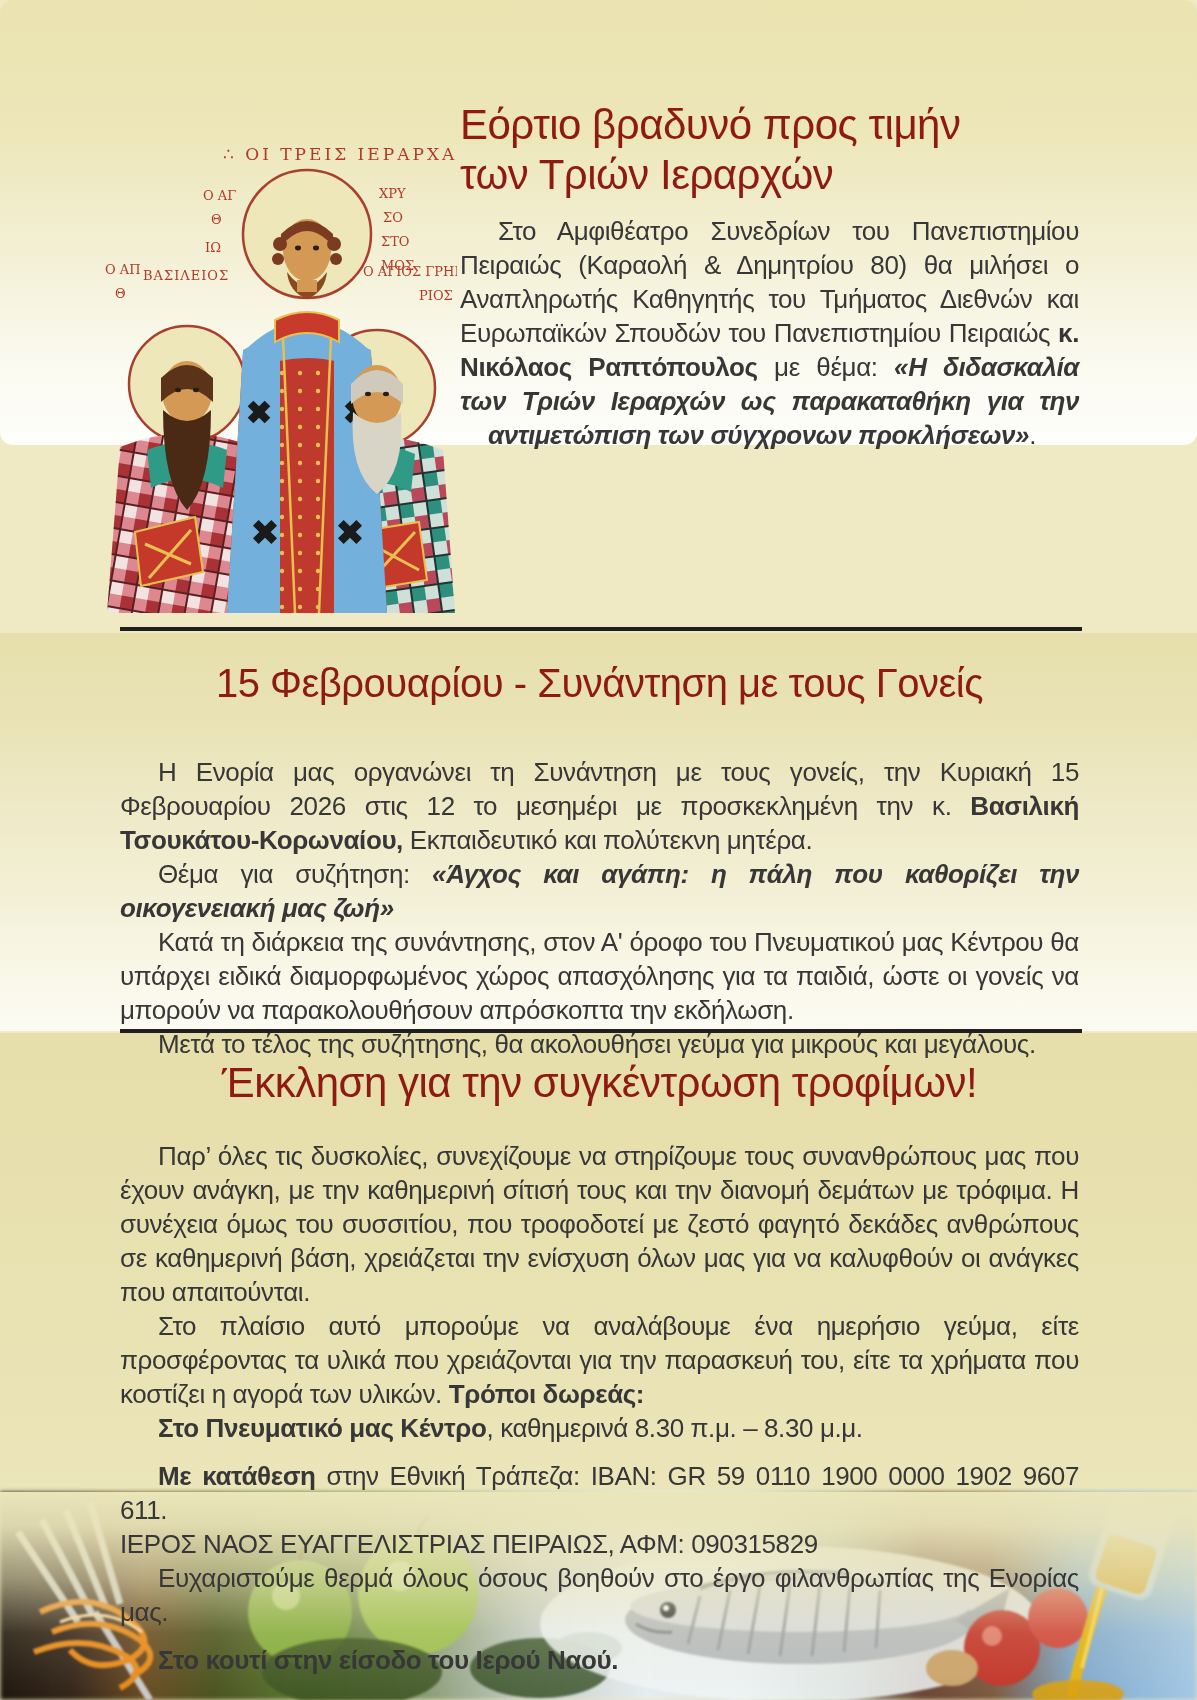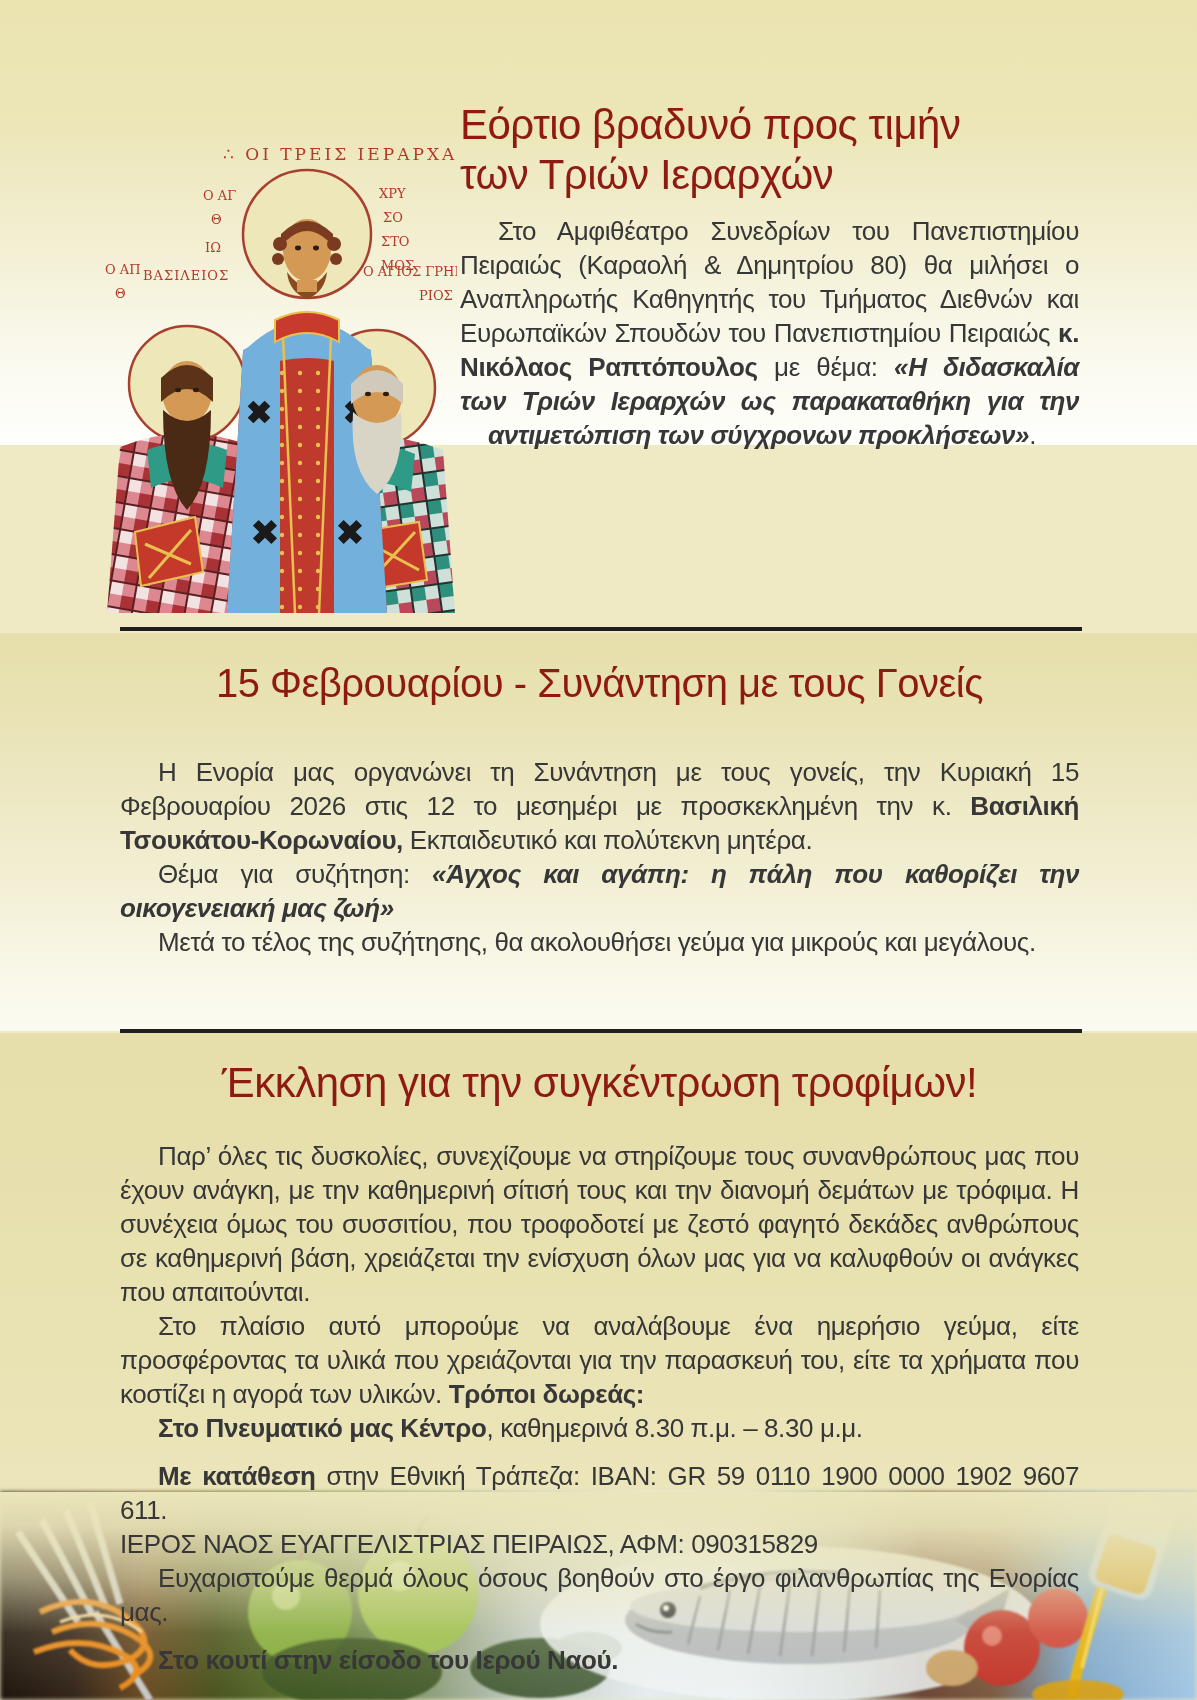--- a/index.html
+++ b/index.html
@@ -2,21 +2,21 @@
 <html><head>
 <meta charset="utf-8">
 <style>
   html,body{margin:0;padding:0;}
   body{
     width:1197px;height:1700px;position:relative;overflow:hidden;
     font-family:"Liberation Sans","DejaVu Sans",sans-serif;
     background:#efe9c4;
   }
   .sec{position:absolute;left:0;width:1197px;}
-  #sec1{top:0;height:445px;background:linear-gradient(180deg,#ebe4b1 0%,#ece6b8 28%,#f4f1d8 60%,#fbfaf0 82%,#fefefb 100%);}
+  #sec1{top:0;height:445px;background:linear-gradient(180deg,#ebe4b1 0%,#ece6b8 28%,#f4f1d8 60%,#fbfaf0 82%,#fefefb 100%);border-radius:13px;}
   #sec2{top:633px;height:398px;background:linear-gradient(180deg,#e6dfab 0%,#e9e3b6 22%,#f2eed2 60%,#faf8ea 88%,#fcfbf2 100%);}
   #sec3{top:1033px;height:747px;background:linear-gradient(180deg,#e6dfab 0%,#e8e1b0 30%,#ebe5ba 62%,#ece6bd 100%);}
   .divider{position:absolute;left:120px;width:962px;height:4px;background:#1f1f1f;z-index:3;}
   #div1{top:627px;}
   #div2{top:1029px;}
 
   .content{position:relative;z-index:2;padding:0 118px 0 120px;color:#373737;}
   p{margin:0;font-size:26px;line-height:34px;letter-spacing:-0.4px;text-align:justify;}
   .ind{text-indent:38px;}
   .b{font-weight:bold;}
@@ -170,20 +170,21 @@
   </g>
 </svg>
 
 <div class="divider" id="div1"></div>
 
 <div class="sec" id="sec2">
   <div class="content" style="padding-top:14px;">
     <h2 class="heading">15 Φεβρουαρίου - Συνάντηση με τους Γονείς</h2>
     <p class="ind" style="margin-top:48px;"><span>Η Ενορία μας οργανώνει τη Συνάντηση με τους γονείς, την Κυριακή 15 Φεβρουαρίου 2026 στις 12 το μεσημέρι με προσκεκλημένη την κ. </span><span class="b">Βασιλική Τσουκάτου-Κορωναίου,</span><span> Εκπαιδευτικό και πολύτεκνη μητέρα.</span></p>
     <p class="ind"><span>Θέμα για συζήτηση: </span><span class="bi">«Άγχος και αγάπη: η πάλη που καθορίζει την οικογενειακή μας ζωή»</span></p>
+    <p class="ind"><span>Κατά τη διάρκεια της συνάντησης, στον Α' όροφο του Πνευματικού μας Κέντρου θα υπάρχει ειδικά διαμορφωμένος χώρος απασχόλησης για τα παιδιά, ώστε οι γονείς να μπορούν να παρακολουθήσουν απρόσκοπτα την εκδήλωση.</span></p>
     <p class="ind"><span>Μετά το τέλος της συζήτησης, θα ακολουθήσει γεύμα για μικρούς και μεγάλους.</span></p>
   </div>
 </div>
 
 <div class="divider" id="div2"></div>
 
 <div id="montage">
   <div class="base"></div>
   <svg viewBox="0 0 1197 208" aria-hidden="true">
 

